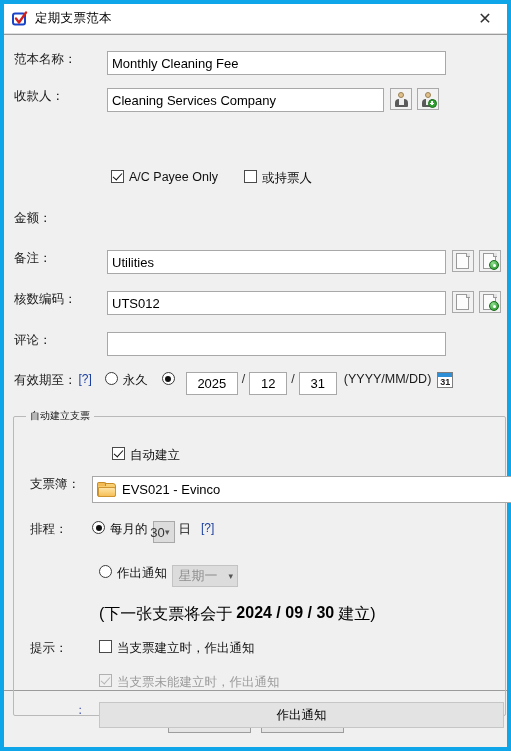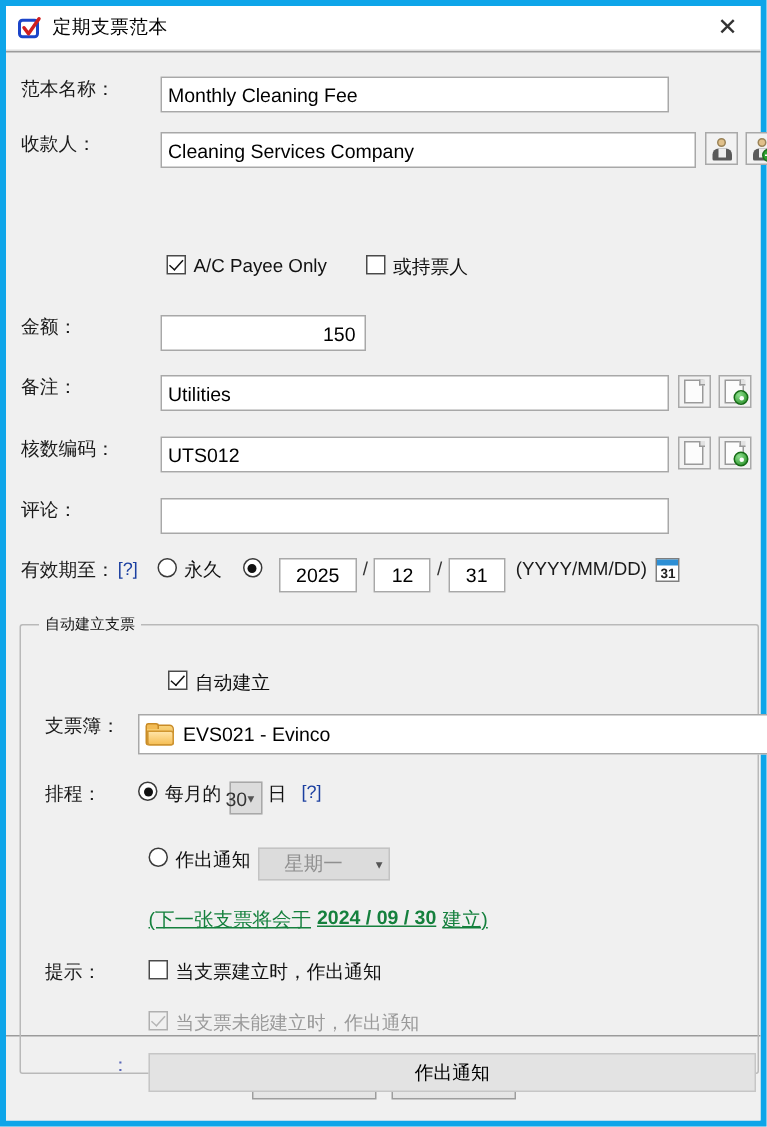--- a/index.html
+++ b/index.html
@@ -273,21 +273,21 @@
     background: #fff;
   }
   .dateicon .hdr {
     position:absolute; left:0; top:0; right:0; height:4px; background:#2d8fd5;
   }
   .dateicon .d {
     position:absolute; left:0; right:0; top:4px; bottom:0;
     display:flex; align-items:center; justify-content:center;
     font-size:9px; font-weight:bold; color:#222; font-family:"Liberation Sans",sans-serif;
   }
-  .nextinfo { font-size: 13px; color:#15803d;text-decoration:underline; }
+  .nextinfo { font-size: 16px; color:#000000; }
   .slash { color:#333; font-size:12.5px; margin:0 4px;}
   
   .person { width:15px; height:15px; position:relative; }
   .person .head {
     position:absolute; left:4.5px; top:0.5px; width:6px; height:6px;
     border-radius:50%; background:#e0c08a; border:1px solid #9a8358; box-sizing:border-box;
   }
   .person .body {
     position:absolute; left:1px; top:7px; width:13px; height:8px;
     background:#5a5a5a; border-radius:4px 4px 1px 1px;
@@ -345,21 +345,21 @@
 
   <div class="content">
 
     <div class="row" style="left:10px; top:16px;">
       <span class="lbl" style="width:93px; display:inline-block;">范本名称：</span>
       <input class="tf" style="width: 339px;" value="Monthly Cleaning Fee">
     </div>
 
     <div class="row" style="left:10px; top:53px;">
       <span class="lbl" style="width:93px; display:inline-block;">收款人：</span>
-      <input class="tf" style="width: 357px;" value="Cleaning Services Company">
+      <input class="tf" style="width: 277px;" value="Cleaning Services Company">
       <span class="iconbtn" style="margin-left:6px;">
         <span class="person">
           <span class="head"></span>
             <span class="body"></span>
             <span class="shirt"></span>
         </span>
       </span>
       <span class="iconbtn" style="margin-left:5px;">
         <span class="person">
           <span class="head"></span>
@@ -372,21 +372,20 @@
 
     <div class="row" style="left:107px; top:135px;">
       <span class="cb checked"></span>
       <span class="cblabel">A/C Payee Only</span>
       <span class="cb" style="margin-left:26px;"></span>
       <span class="cblabel">或持票人</span>
     </div>
 
     <div class="row" style="left:10px; top:175px;">
       <span class="lbl" style="width:93px; display:inline-block;">金额：</span>
-      <input class="tf num" style="width: 137px;" value="150">
     </div>
 
     <div class="row" style="left:10px; top:215px;">
       <span class="lbl" style="width:93px; display:inline-block;">备注：</span>
       <input class="tf" style="width: 339px;" value="Utilities">
       <span class="iconbtn" style="margin-left:6px;">
         <span class="doc">
           <span class="sheet"></span>
             <span class="fold"></span>
         </span>
@@ -470,21 +469,21 @@
           <span style="margin-right:12px;">30</span>
           <span class="arrow">▾</span>
         </span>
         <span class="cblabel" style="margin-left:4px;">日</span>
         <span class="qmark" style="margin-left:10px;">[?]</span>
       </div>
 
       <div class="row" style="left:85px; top:148px;">
         <span class="rb"></span>
         <span class="cblabel">作出通知</span>
-        <span class="smallcombo dis" style="width:88px; margin-left:5px;">
+        <span class="smallcombo dis" style="width:66px; margin-left:5px;">
           <span style="margin-right:14px;">星期一</span>
           <span class="arrow">▾</span>
         </span>
       </div>
 
       <div class="row" style="left:85px; top:187px;">
         <span class="nextinfo">(下一张支票将会于</span>
         <span class="nextinfo" style="font-weight:bold; margin:0 4px;">2024 / 09 / 30</span>
         <span class="nextinfo">建立)</span>
       </div>

